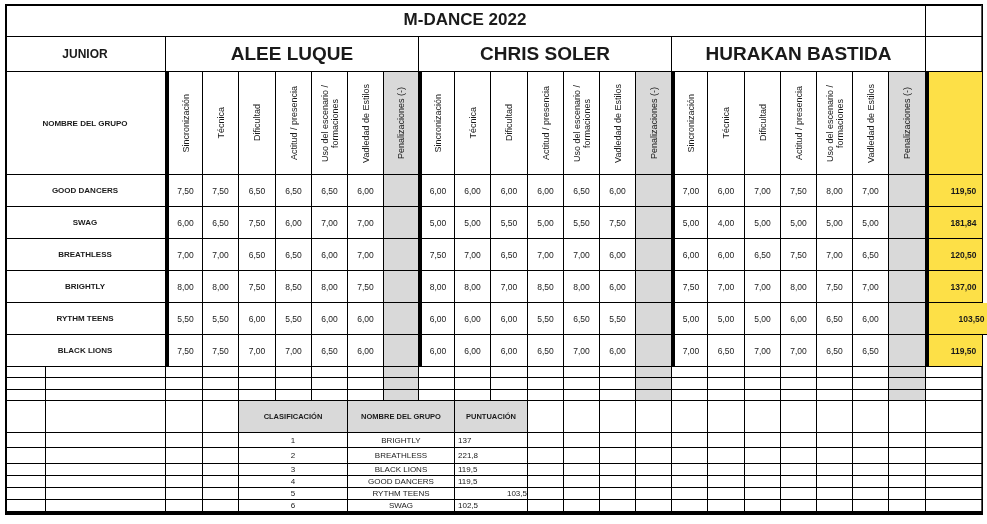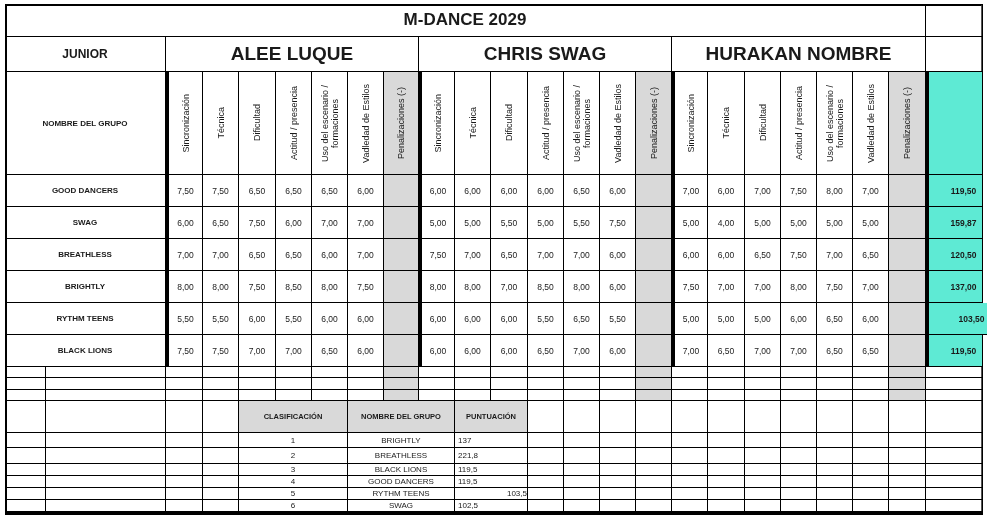--- a/index.html
+++ b/index.html
@@ -10,48 +10,48 @@
   .c { position: absolute; box-sizing: border-box; border-right: 1px solid #000;
        border-bottom: 1px solid #000; display: flex; align-items: center;
        justify-content: center; font-size: 8px; text-align: center; overflow: hidden; }
   .title { font-weight: bold; font-size: 17px; }
   .judge { font-weight: bold; font-size: 19px; }
   .junior { font-weight: bold; font-size: 12px; }
   .hdrname { font-weight: bold; font-size: 8px; }
   .vert { writing-mode: vertical-rl; transform: rotate(180deg); font-size: 9px;
           line-height: 10px; white-space: normal; }
   .grey { background: #d9d9d9; }
-  .yellow { background: #5eead4; padding-left: 16px; }
+  .yellow { background: #fde047; padding-left: 16px; }
   .num { font-size: 8.5px; }
   .total { font-size: 8.5px; font-weight: bold; }
   .bold-l { border-left: 3px solid #000; }
   .rk-h { font-weight: bold; font-size: 7.5px; background: #d9d9d9; }
   .rk { font-size: 8px; }
   .rk-left { justify-content: flex-start; padding-left: 3px; }
 </style>
 </head>
 <body>
 
 <div class="sheet"></div>
 <div id="grid">
     <div class="c title" style="left: 5px; top: 4px; width: 921px; height: 33px;">
-      <span>M-DANCE 2029</span>
+      <span>M-DANCE 2022</span>
     </div>
     <div class="c " style="left: 926px; top: 4px; width: 57px; height: 33px;"></div>
     <div class="c junior" style="left: 5px; top: 37px; width: 161px; height: 35px; text-align: center;">
       <span>JUNIOR</span>
     </div>
     <div class="c judge" style="left: 166px; top: 37px; width: 253px; height: 35px;">
       <span>ALEE LUQUE</span>
     </div>
     <div class="c judge" style="left: 419px; top: 37px; width: 253px; height: 35px;">
-      <span>CHRIS SWAG</span>
+      <span>CHRIS SOLER</span>
     </div>
     <div class="c judge" style="left: 672px; top: 37px; width: 254px; height: 35px;">
-      <span>HURAKAN NOMBRE</span>
+      <span>HURAKAN BASTIDA</span>
     </div>
     <div class="c " style="left: 926px; top: 37px; width: 57px; height: 35px;"></div>
     <div class="c hdrname" style="left: 5px; top: 72px; width: 161px; height: 103px;">
       <span>NOMBRE DEL GRUPO</span>
     </div>
     <div class="c bold-l" style="left: 166px; top: 72px; width: 37px; height: 103px;">
       <span class="vert">Sincronización</span>
     </div>
     <div class="c " style="left: 203px; top: 72px; width: 36px; height: 103px;">
       <span class="vert">Técnica</span>
@@ -243,21 +243,21 @@
     <div class="c num " style="left: 817px; top: 207px; width: 36px; height: 32px;">
       <span>5,00</span>
     </div>
     <div class="c num " style="left: 853px; top: 207px; width: 36px; height: 32px;">
       <span>5,00</span>
     </div>
     <div class="c num grey " style="left: 889px; top: 207px; width: 37px; height: 32px;">
       <span></span>
     </div>
     <div class="c yellow total bold-l" style="left: 926px; top: 207px; width: 57px; height: 32px;">
-      <span>159,87</span>
+      <span>181,84</span>
     </div>
     <div class="c hdrname" style="left: 5px; top: 239px; width: 161px; height: 32px;">
       <span>BREATHLESS</span>
     </div>
     <div class="c num bold-l" style="left: 166px; top: 239px; width: 37px; height: 32px;">
       <span>7,00</span>
     </div>
     <div class="c num " style="left: 203px; top: 239px; width: 36px; height: 32px;">
       <span>7,00</span>
     </div>

